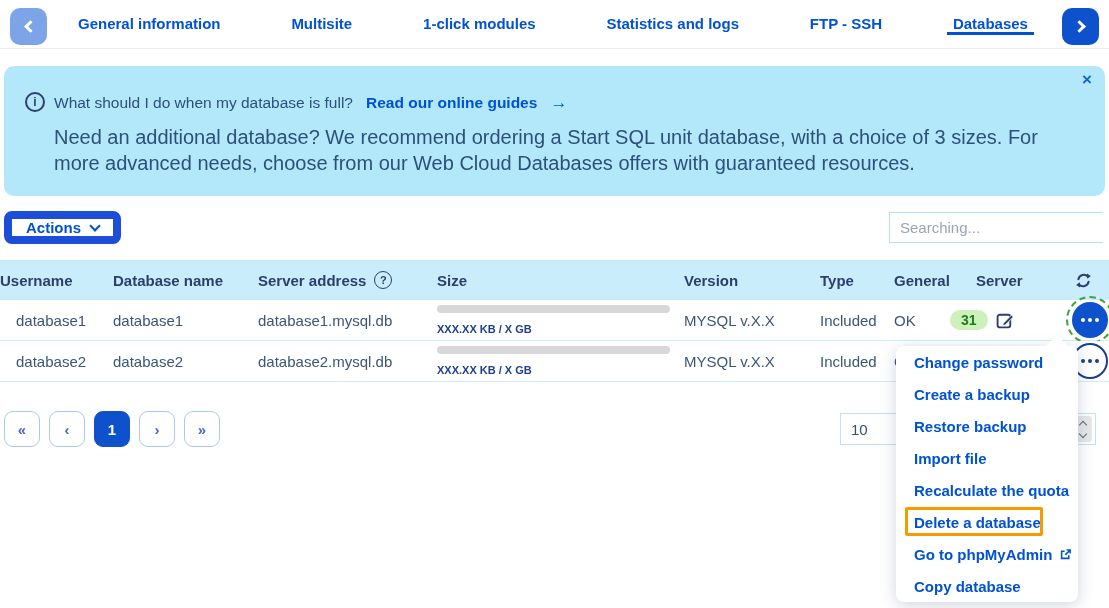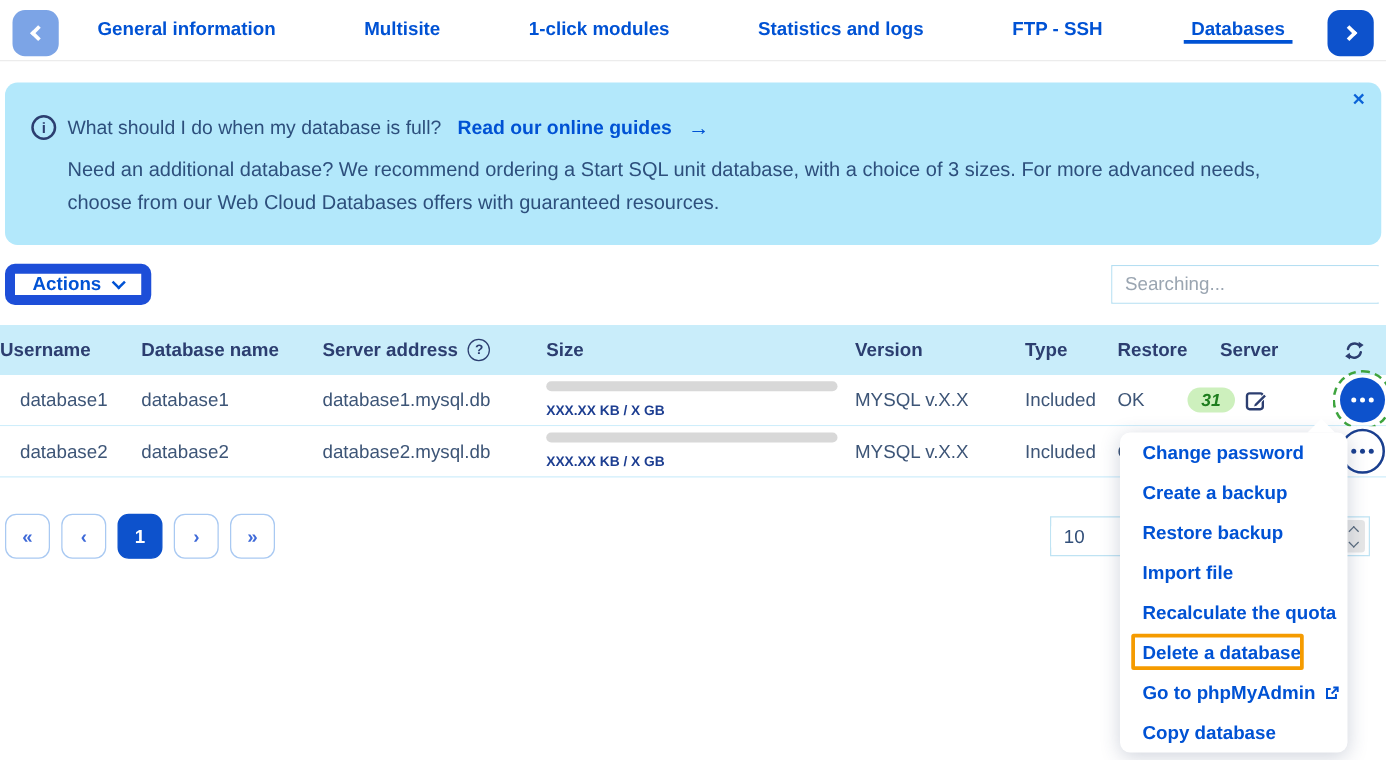--- a/index.html
+++ b/index.html
@@ -26,21 +26,21 @@
             background:#b3e8fb; border-radius:10px; color:#2d4f7c; }
   .banner-close { position:absolute; top:5px; right:13px; font-size:17px; font-weight:700;
                   color:#0b63d8; cursor:pointer; line-height:1; }
   .info-icon { position:absolute; left:21px; top:26px; width:20px; height:20px; border:2px solid #2c3e70;
                border-radius:50%; color:#2c3e70; font-size:12px; font-weight:700;
                display:flex; align-items:center; justify-content:center; }
   .banner-line1 { position:absolute; left:50px; top:27px; display:flex; align-items:center; gap:13px;
                   font-size:15.5px; }
   .banner-link { color:#0052d4; font-weight:700; cursor:pointer; }
   .banner-arrow { color:#0052d4; font-weight:700; font-size:17px; }
-  .banner-body { position:absolute; left:50px; top:58px; width:1010px; font-size:16px; line-height:26px; }
+  .banner-body { position:absolute; left:50px; top:58px; width:1010px; font-size:20px; line-height:26px; }
 
   
   .actions-btn { position:absolute; left:4px; top:211px; height:33px; padding:0 14px;
                  border:8px solid #1d4ed8; border-radius:8px; background:#fff; display:flex;
                  align-items:center; gap:10px; font-size:15px; font-weight:700; color:#0052d4; cursor:pointer; }
   .chev-down { width:8px; height:8px; border-left:2.5px solid #0052d4; border-bottom:2.5px solid #0052d4;
                transform:rotate(-45deg); margin-top:-4px; }
   .search-box { position:absolute; left:889px; top:212px; width:214px; height:31px;
                 border:1px solid #b5dff2; background:#fff; display:flex; }
   .search-box input { flex:1; border:none; outline:none; padding:0 10px; font-size:15px;
@@ -59,21 +59,21 @@
                font-weight:700; display:flex; align-items:center; justify-content:center; cursor:pointer; }
   .refresh-box { display:flex; justify-content:center; margin-right:14px; cursor:pointer; }
   .trow { position:absolute; left:0; width:1109px; height:41px; border-bottom:1px solid #cfeefb;
           font-size:15px; color:#3d5577; background:#fff; }
   .trow.r1 { top:300px; }
   .trow.r2 { top:341px; }
   .cell-first { padding-left:16px; }
   .size-cell { display:flex; flex-direction:column; justify-content:center; gap:10px; }
   .size-bar { width:233px; height:8px; border-radius:4px; background:#d8d8d8; }
   .size-label { font-size:11px; font-weight:700; color:#1d3e91; }
-  .backups-cell { display:flex; align-items:center; gap:8px; margin-left:-26px;font-style:italic; }
+  .backups-cell { display:flex; align-items:center; gap:8px; margin-left:-26px; }
   .badge { background:#cdf0bd; color:#1e7d1e; font-weight:700; font-size:14px; border-radius:11px;
            padding:2px 11px; }
   .edit-icon { cursor:pointer; display:flex; }
   .dots-cell { display:flex; justify-content:center; margin-right:16px; }
   .ellipsis-btn { position:relative; width:36px; height:36px; border-radius:50%; cursor:pointer;
                   display:flex; align-items:center; justify-content:center; gap:3px; }
   .ellipsis-btn.filled { background:#0d52cc; border:none; }
   .ellipsis-btn.filled .dot { background:#fff; }
   .ellipsis-btn.outline { background:#fff; border:2px solid #1a3f8f; }
   .ellipsis-btn.outline .dot { background:#1a3f8f; }
@@ -154,21 +154,21 @@
   <div class="thead grid-row">
     <div class="th-first">Username</div>
     <div>Database name</div>
     <div class="th-flex">
       <span>Server address</span>
       <span class="help-icon">?</span>
     </div>
     <div>Size</div>
     <div>Version</div>
     <div>Type</div>
-    <div>Restore</div>
+    <div>General</div>
     <div>Server</div>
     <div class="refresh-box">
       <svg width="19" height="19" viewBox="0 0 20 20">
         <path d="M4.6 8.6a5.8 5.8 0 0 1 10-2.6" fill="none" stroke="#2c3e70" stroke-width="2.1" stroke-linecap="round"></path>
         <polygon points="13.6,2.6 17.8,5.2 13.9,8.2" fill="#2c3e70"></polygon>
         <path d="M15.4 11.4a5.8 5.8 0 0 1-10 2.6" fill="none" stroke="#2c3e70" stroke-width="2.1" stroke-linecap="round"></path>
         <polygon points="6.4,17.4 2.2,14.8 6.1,11.8" fill="#2c3e70"></polygon>
       </svg>
     </div>
   </div>

